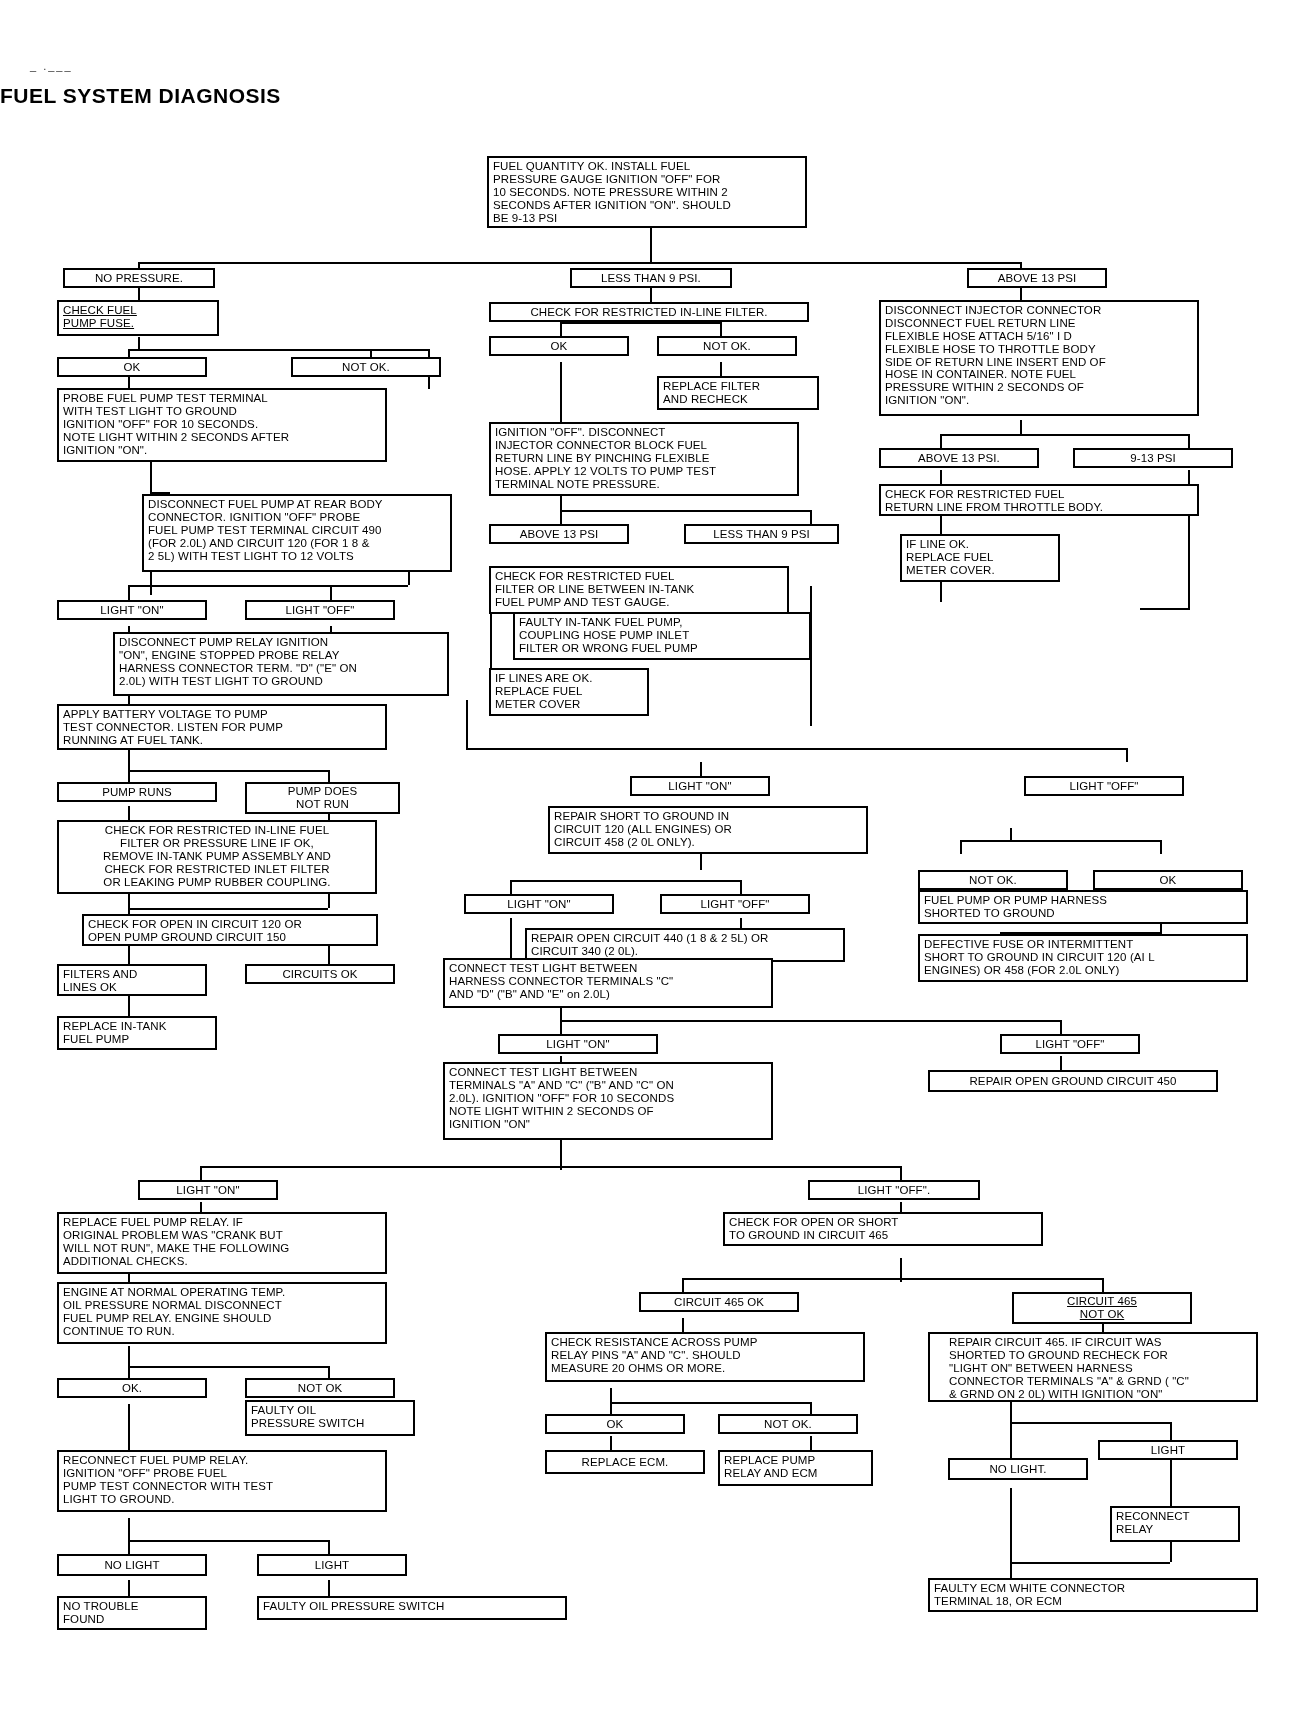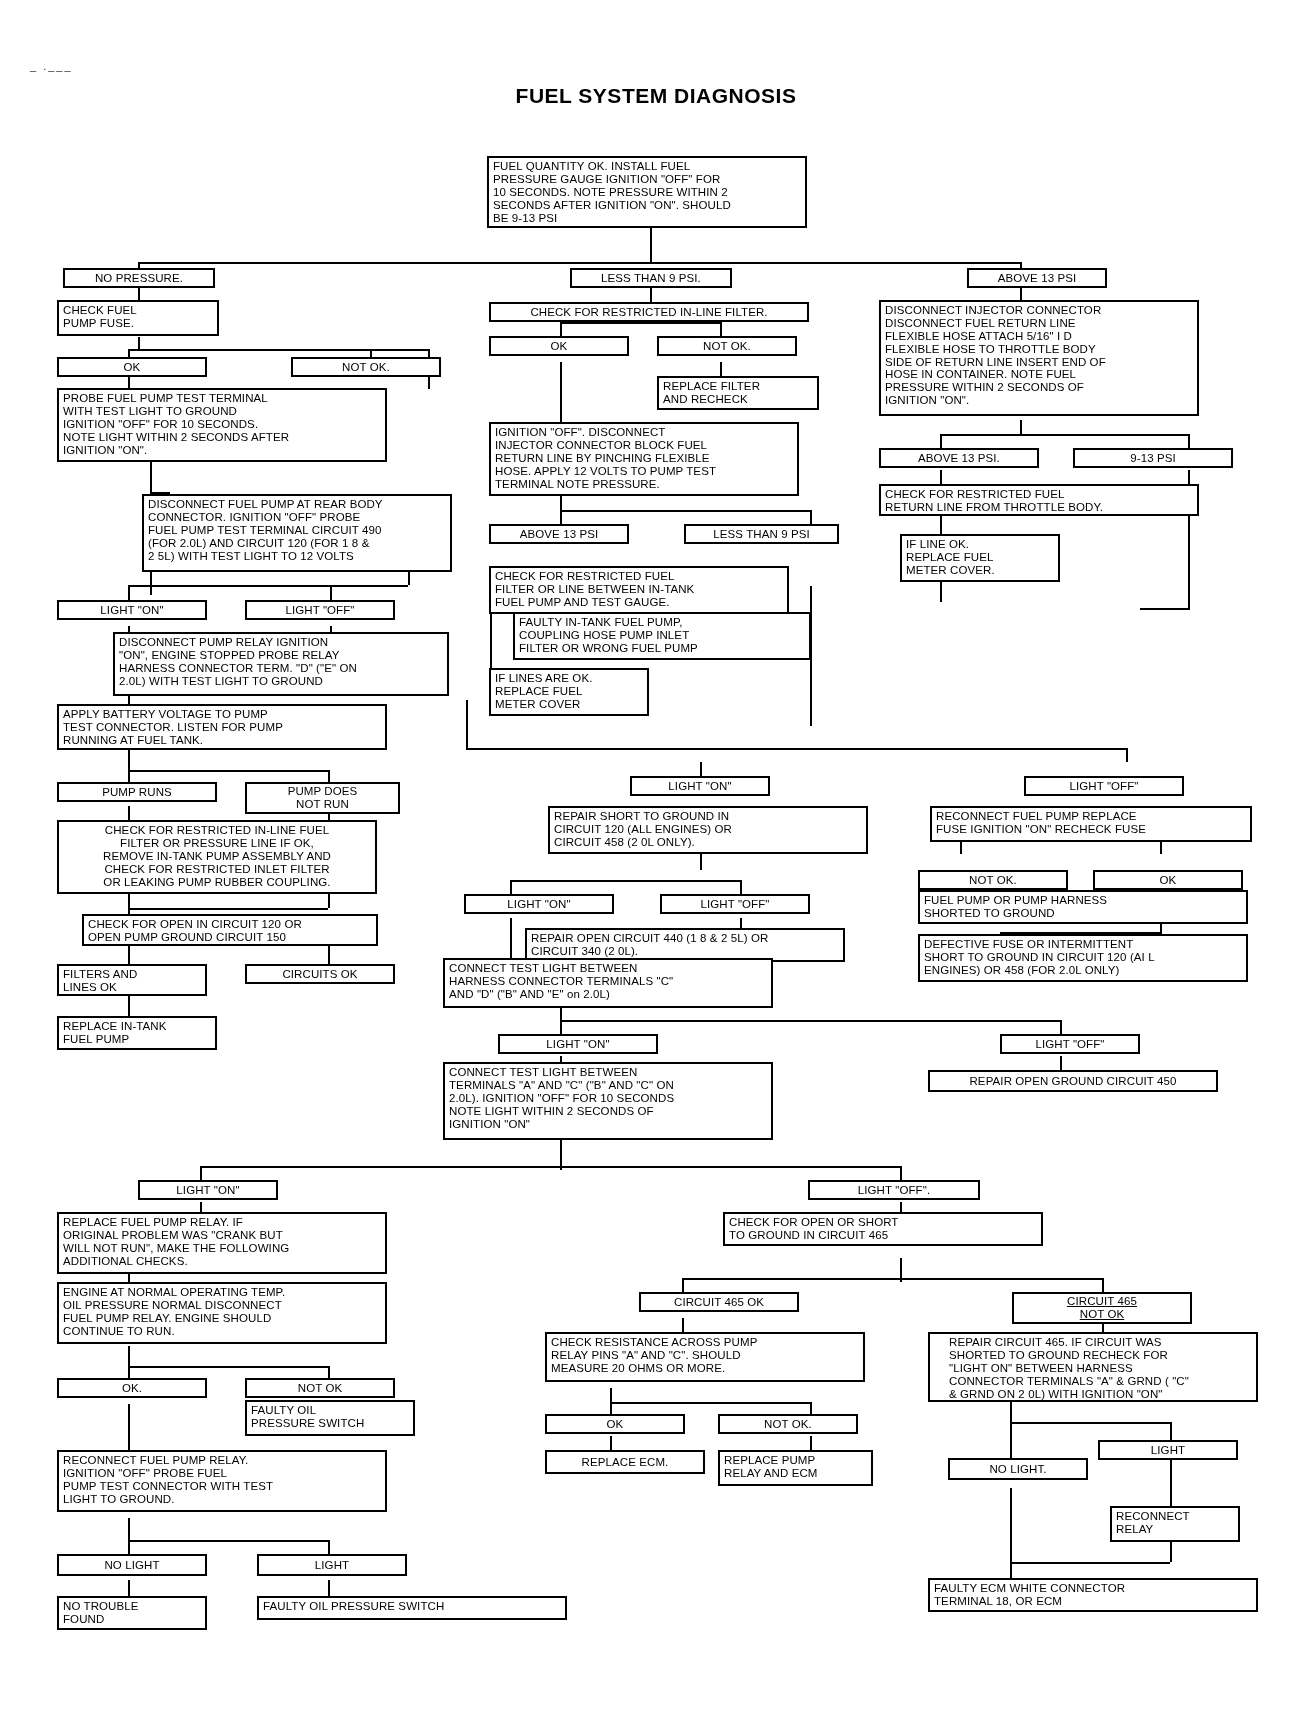--- a/index.html
+++ b/index.html
@@ -16,21 +16,21 @@
     width: 1312px;
     height: 1735px;
     background: #ffffff;
     overflow: hidden;
   }
   .title {
     position: absolute;
     left: 0;
     top: 84px;
     width: 1312px;
-    text-align: center;
+    text-align: left;
     font-size: 21px;
     font-weight: bold;
     letter-spacing: 0.5px;
   }
   .corner-mark {
     position: absolute;
     left: 30px;
     top: 60px;
     width: 70px;
     font-size: 11px;
@@ -209,21 +209,21 @@
   <div class="box" style="left:487px; top:156px; width:320px; height:72px;">FUEL  QUANTITY  OK.  INSTALL  FUEL
 PRESSURE GAUGE  IGNITION "OFF" FOR
 10 SECONDS. NOTE PRESSURE WITHIN 2
 SECONDS AFTER IGNITION "ON". SHOULD
 BE 9-13 PSI</div>
 
   <div class="box center" style="left:63px; top:268px; width:152px; height:20px;">NO PRESSURE.</div>
   <div class="box center" style="left:570px; top:268px; width:162px; height:20px;">LESS THAN 9 PSI.</div>
   <div class="box center" style="left:967px; top:268px; width:140px; height:20px;">ABOVE 13 PSI</div>
 
-  <div class="box" style="left:57px; top:300px; width:162px; height:36px;">CHECK FUEL
+  <div class="box" style="left:57px; top:300px; width:162px; height:36px;text-decoration:underline;">CHECK FUEL
 PUMP FUSE.</div>
   <div class="box center" style="left:57px; top:357px; width:150px; height:20px;">OK</div>
   <div class="box center" style="left:291px; top:357px; width:150px; height:20px;">NOT OK.</div>
 
   <div class="box" style="left:57px; top:388px; width:330px; height:74px;">PROBE FUEL PUMP TEST TERMINAL
 WITH TEST LIGHT TO GROUND
 IGNITION "OFF" FOR 10 SECONDS.
 NOTE LIGHT WITHIN 2 SECONDS AFTER
 IGNITION "ON".</div>
   <div class="box" style="left:142px; top:494px; width:310px; height:78px;">DISCONNECT FUEL PUMP AT REAR BODY
@@ -301,22 +301,20 @@
   <div class="box" style="left:900px; top:534px; width:160px; height:48px;">IF LINE OK.
 REPLACE FUEL
 METER COVER.</div>
 
   <div class="box center" style="left:630px; top:776px; width:140px; height:20px;">LIGHT "ON"</div>
   <div class="box center" style="left:1024px; top:776px; width:160px; height:20px;">LIGHT "OFF"</div>
 
   <div class="box" style="left:548px; top:806px; width:320px; height:48px;">REPAIR SHORT TO GROUND IN
 CIRCUIT 120 (ALL ENGINES) OR
 CIRCUIT 458 (2 0L ONLY).</div>
-  <div class="box" style="left:930px; top:806px; width:322px; height:36px;">RECONNECT FUEL PUMP  REPLACE
-FUSE  IGNITION "ON"  RECHECK FUSE</div>
 
   <div class="box center" style="left:918px; top:870px; width:150px; height:20px;">NOT OK.</div>
   <div class="box center" style="left:1093px; top:870px; width:150px; height:20px;">OK</div>
   <div class="box" style="left:918px; top:890px; width:330px; height:34px;">FUEL PUMP OR PUMP HARNESS
 SHORTED TO GROUND</div>
   <div class="box" style="left:918px; top:934px; width:330px; height:48px;">DEFECTIVE FUSE OR INTERMITTENT
 SHORT TO GROUND IN CIRCUIT 120 (AI L
 ENGINES) OR 458 (FOR 2.0L ONLY)</div>
 
   <div class="box center" style="left:464px; top:894px; width:150px; height:20px;">LIGHT "ON"</div>

